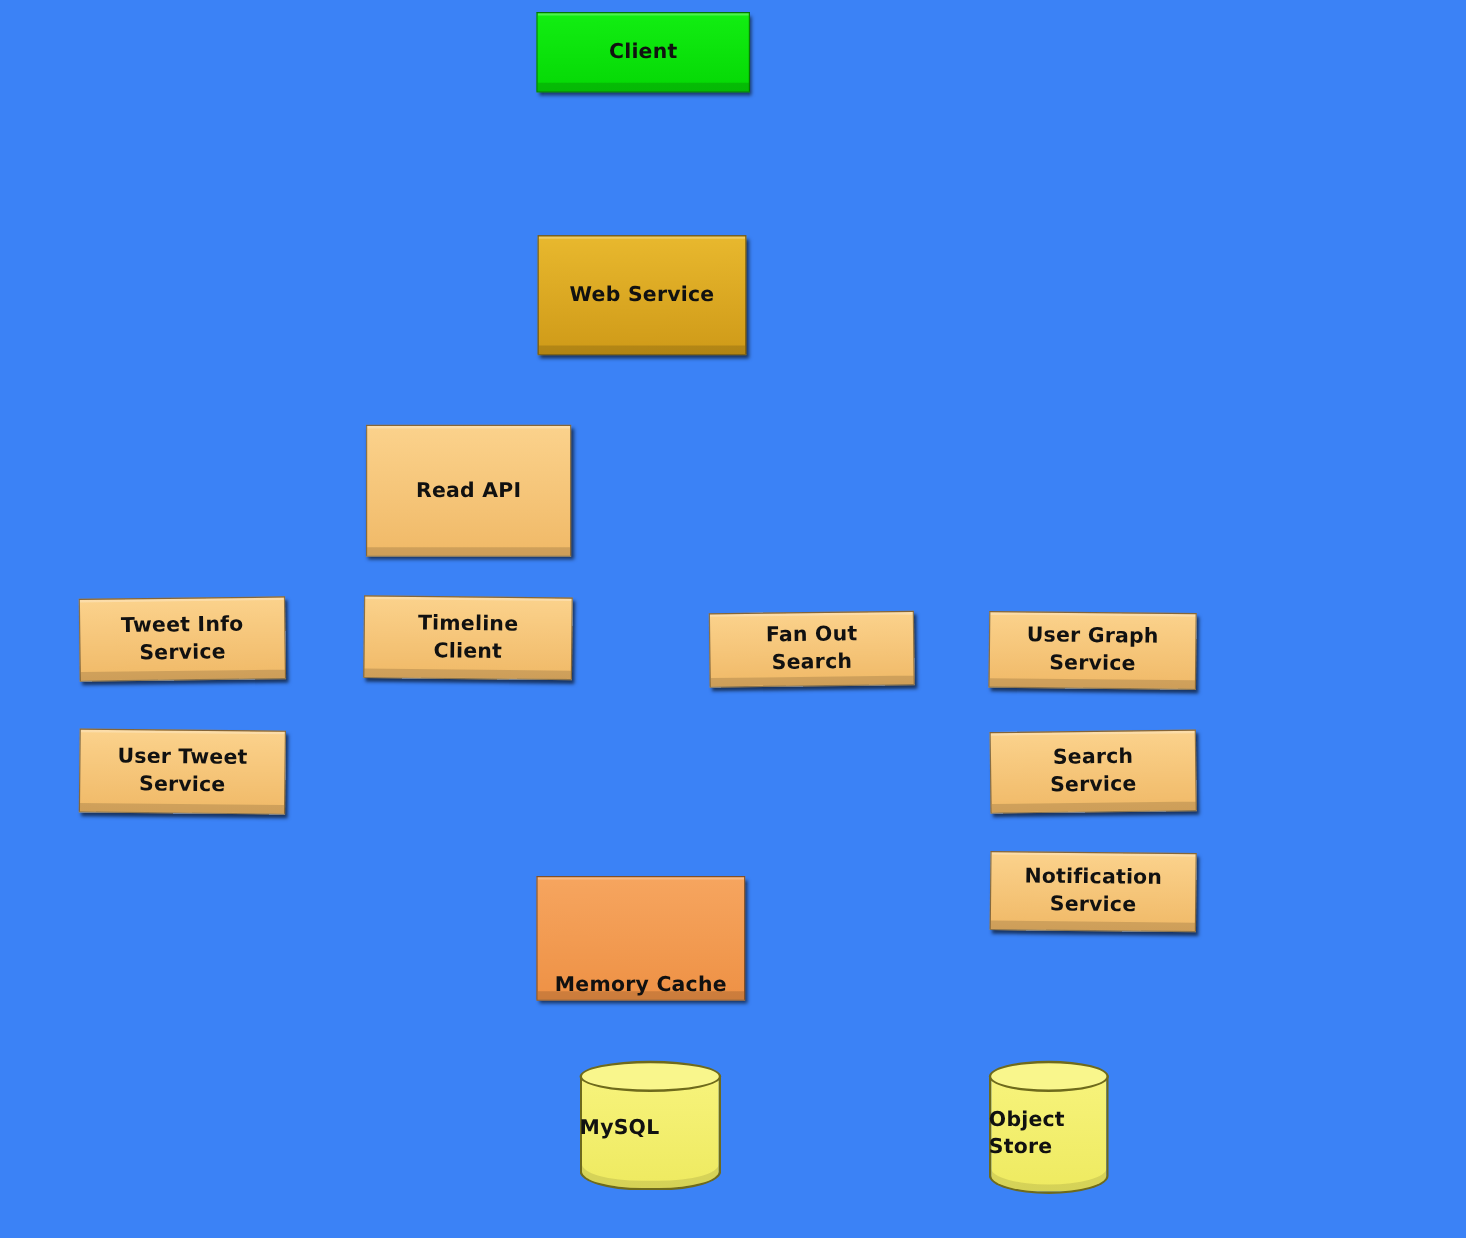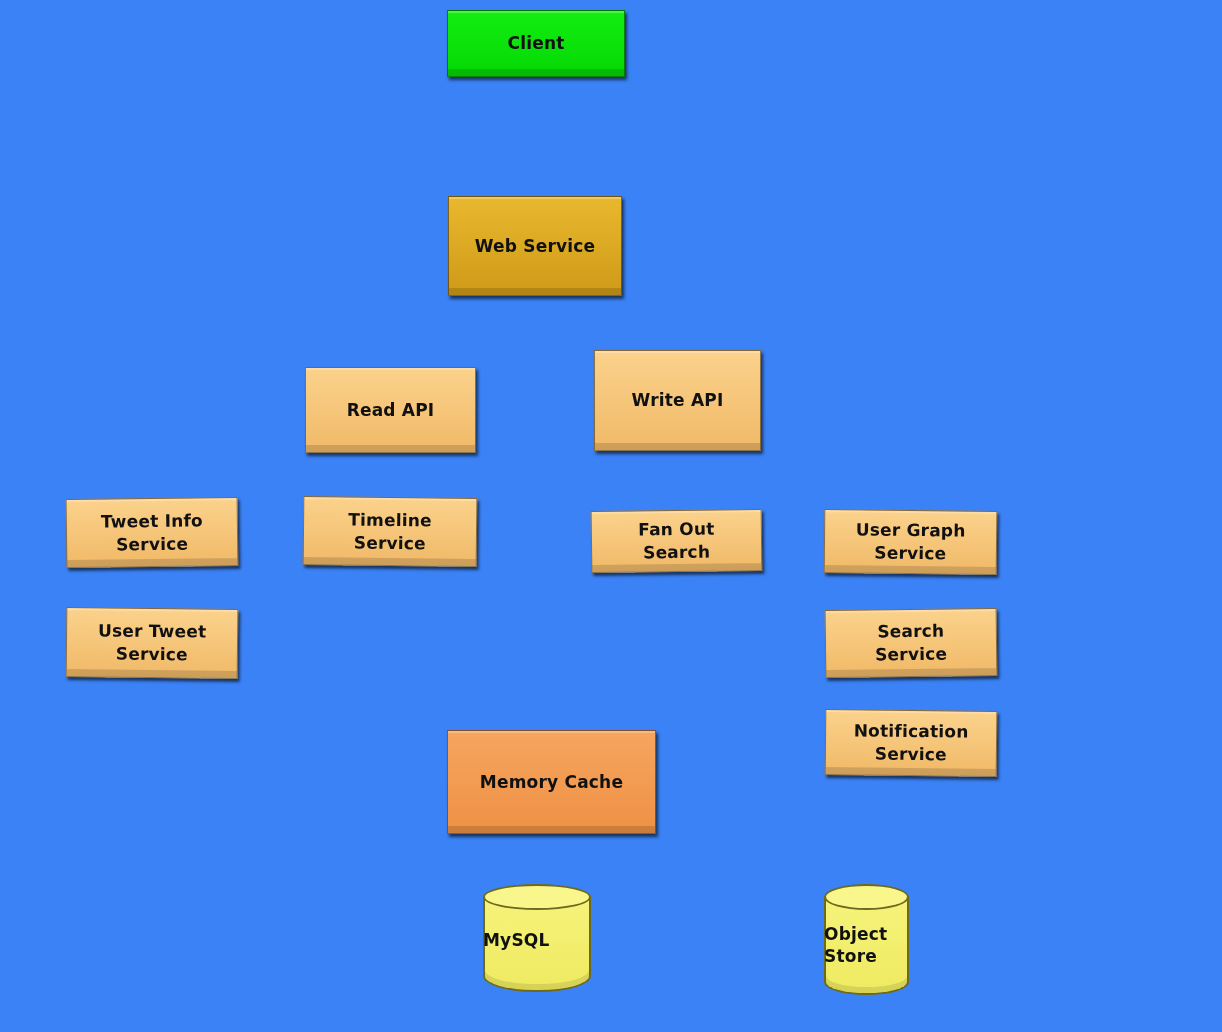--- a/index.html
+++ b/index.html
@@ -88,37 +88,34 @@
 <div id="stage">
 
   <div class="node green" style="left:447px; top:10px; width:178px; height:67px;">
     <span class="label">Client</span>
   </div>
 
   <div class="node gold" style="left:448px; top:196px; width:174px; height:100px;">
     <span class="label">Web Service</span>
   </div>
 
-  <div class="node tan" style="left:305px; top:367px; width:171px; height:86px;">
+  <div class="node tan" style="left:305px; top:354px; width:171px; height:110px;">
     <span class="label">Read API</span>
   </div>
 
-  <div class="node tan" style="left:594px; top:350px; width:167px; height:101px;">
-    <span class="label">Write API</span>
-  </div>
 
 
   <div class="node tan tilt-a" style="left:66px; top:498px; width:172px; height:69px;">
     <span class="label">Tweet Info
 Service</span>
   </div>
 
   <div class="node tan tilt-b" style="left:303px; top:497px; width:174px; height:69px;">
     <span class="label">Timeline
-Service</span>
+Client</span>
   </div>
 
   <div class="node tan tilt-a" style="left:591px; top:510px; width:171px; height:62px;">
     <span class="label">Fan Out
 Search</span>
   </div>
 
   <div class="node tan tilt-b" style="left:824px; top:510px; width:173px; height:64px;">
     <span class="label">User Graph
 Service</span>
@@ -132,30 +129,30 @@
   <div class="node tan tilt-a" style="left:825px; top:609px; width:172px; height:68px;">
     <span class="label">Search
 Service</span>
   </div>
 
   <div class="node tan tilt-b" style="left:825px; top:710px; width:172px; height:66px;">
     <span class="label">Notification
 Service</span>
   </div>
 
-  <div class="node orange" style="left:447px; top:730px; width:209px; height:104px;">
+  <div class="node orange" style="left:447px; top:730px; width:174px; height:104px;align-items:flex-end;">
     <span class="label">Memory Cache</span>
   </div>
 
-  <div class="cyl" style="left:483px; top:884px; width:108px; height:108px;">
+  <div class="cyl" style="left:483px; top:884px; width:118px; height:108px;">
     <div class="cyl-body"></div>
     <div class="cyl-top"></div>
     <span class="label">MySQL</span>
   </div>
 
-  <div class="cyl" style="left:824px; top:884px; width:85px; height:111px;padding-left:12px;">
+  <div class="cyl" style="left:824px; top:884px; width:100px; height:111px;padding-left:12px;">
     <div class="cyl-body"></div>
     <div class="cyl-top"></div>
     <span class="label">Object
 Store</span>
   </div>
 
 </div>
 
 </body></html>

